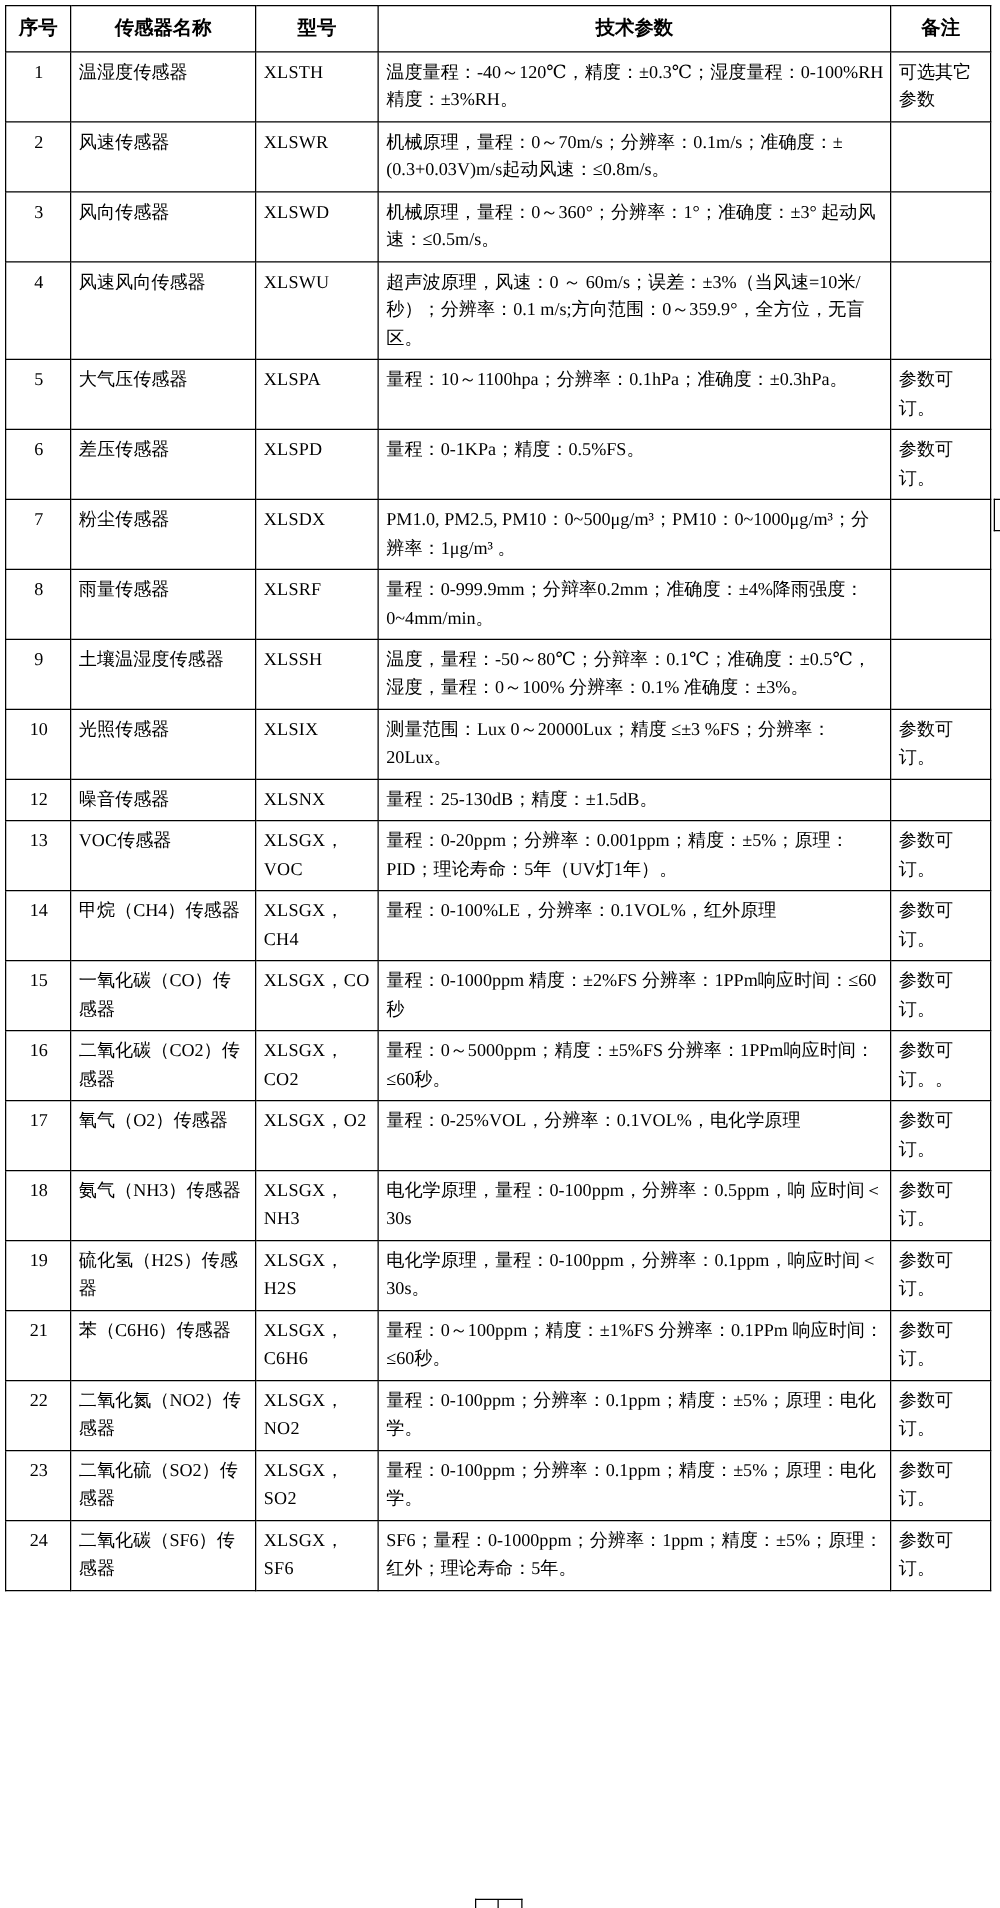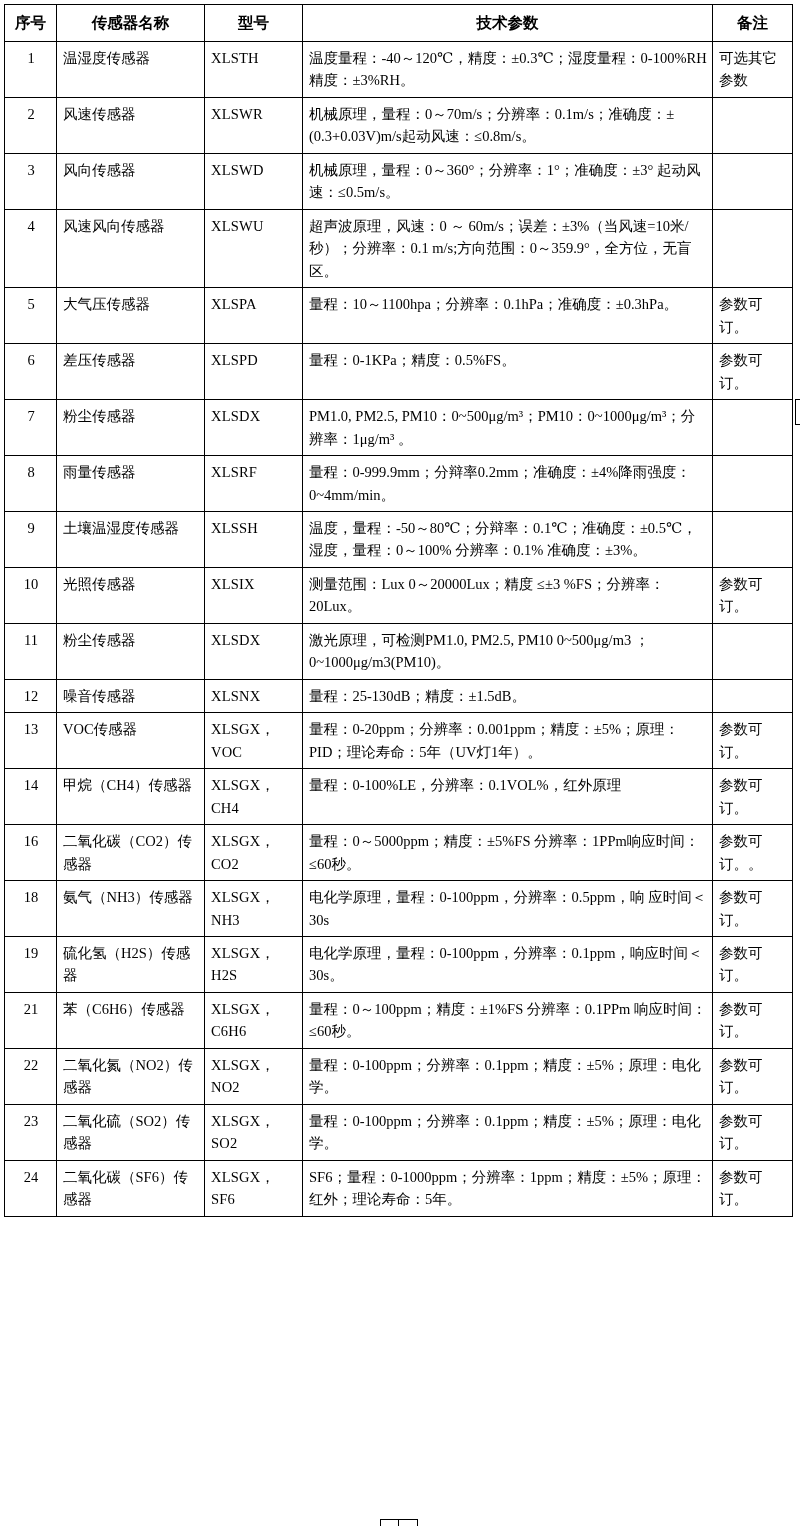--- a/index.html
+++ b/index.html
@@ -185,55 +185,62 @@
           <td class="note"></td>
         </tr>
         <tr>
           <td class="idx">10</td>
           <td class="name">光照传感器</td>
           <td class="model">XLSIX</td>
           <td class="spec">测量范围：Lux 0～20000Lux；精度 ≤±3 %FS；分辨率： 20Lux。</td>
           <td class="note">参数可订。</td>
         </tr>
         <tr>
-          <td class="idx">11</td>
-          <td class="name">粉尘传感器</td>
-          <td class="model">XLSDX</td>
-          <td class="spec">激光原理，可检测PM1.0, PM2.5, PM10 0~500μg/m3 ；0~1000μg/m3(PM10)。</td>
-          <td class="note"></td>
-        </tr>
-        <tr>
           <td class="idx">12</td>
           <td class="name">噪音传感器</td>
           <td class="model">XLSNX</td>
           <td class="spec">量程：25-130dB；精度：±1.5dB。</td>
           <td class="note"></td>
         </tr>
         <tr>
           <td class="idx">13</td>
           <td class="name">VOC传感器</td>
           <td class="model">XLSGX，VOC</td>
           <td class="spec">量程：0-20ppm；分辨率：0.001ppm；精度：±5%；原理：PID；理论寿命：5年（UV灯1年）。</td>
           <td class="note">参数可订。</td>
         </tr>
         <tr>
           <td class="idx">14</td>
           <td class="name">甲烷（CH4）传感器</td>
           <td class="model">XLSGX，CH4</td>
           <td class="spec">量程：0-100%LE，分辨率：0.1VOL%，红外原理</td>
+          <td class="note">参数可订。</td>
+        </tr>
+        <tr>
+          <td class="idx">15</td>
+          <td class="name">一氧化碳（CO）传感器</td>
+          <td class="model">XLSGX，CO</td>
+          <td class="spec">量程：0-1000ppm 精度：±2%FS 分辨率：1PPm响应时间：≤60秒</td>
           <td class="note">参数可订。</td>
         </tr>
         <tr>
           <td class="idx">16</td>
           <td class="name">二氧化碳（CO2）传感器</td>
           <td class="model">XLSGX，CO2</td>
           <td class="spec">量程：0～5000ppm；精度：±5%FS 分辨率：1PPm响应时间：≤60秒。</td>
           <td class="note">参数可订。。</td>
         </tr>
         <tr>
+          <td class="idx">17</td>
+          <td class="name">氧气（O2）传感器</td>
+          <td class="model">XLSGX，O2</td>
+          <td class="spec">量程：0-25%VOL，分辨率：0.1VOL%，电化学原理</td>
+          <td class="note">参数可订。</td>
+        </tr>
+        <tr>
           <td class="idx">18</td>
           <td class="name">氨气（NH3）传感器</td>
           <td class="model">XLSGX，NH3</td>
           <td class="spec">电化学原理，量程：0-100ppm，分辨率：0.5ppm，响 应时间＜30s</td>
           <td class="note">参数可订。</td>
         </tr>
         <tr>
           <td class="idx">19</td>
           <td class="name">硫化氢（H2S）传感器</td>
           <td class="model">XLSGX，H2S</td>

